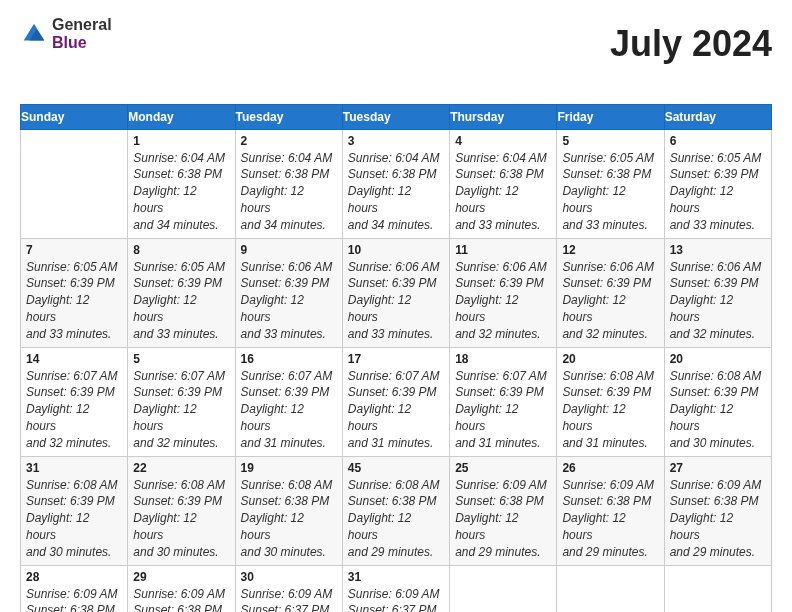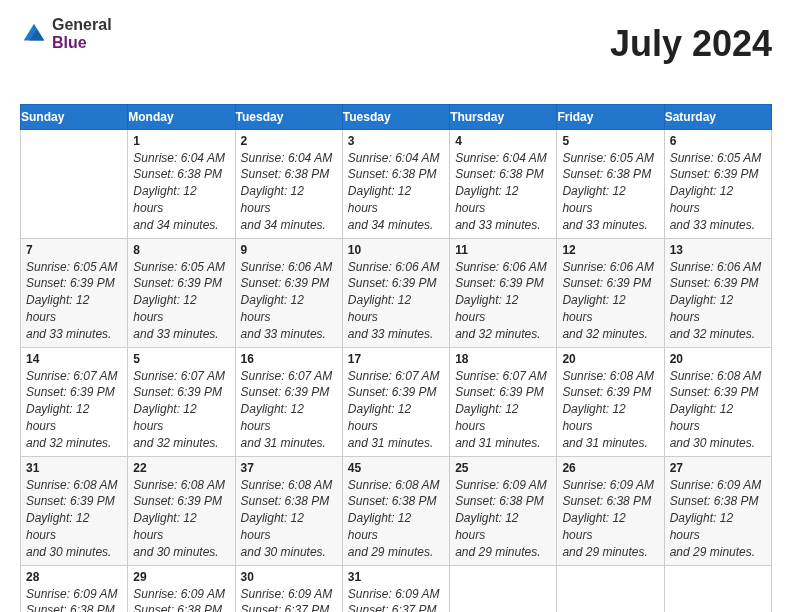--- a/index.html
+++ b/index.html
@@ -294,21 +294,21 @@
 and 30 minutes.</div>
           </td>
           <td>
             <span class="day-number">22</span>
             <div class="day-info" style="white-space: pre-line;">Sunrise: 6:08 AM
 Sunset: 6:39 PM
 Daylight: 12 hours
 and 30 minutes.</div>
           </td>
           <td>
-            <span class="day-number">37</span>
+            <span class="day-number">19</span>
             <div class="day-info" style="white-space: pre-line;">Sunrise: 6:08 AM
 Sunset: 6:38 PM
 Daylight: 12 hours
 and 30 minutes.</div>
           </td>
           <td>
             <span class="day-number">45</span>
             <div class="day-info" style="white-space: pre-line;">Sunrise: 6:08 AM
 Sunset: 6:38 PM
 Daylight: 12 hours

